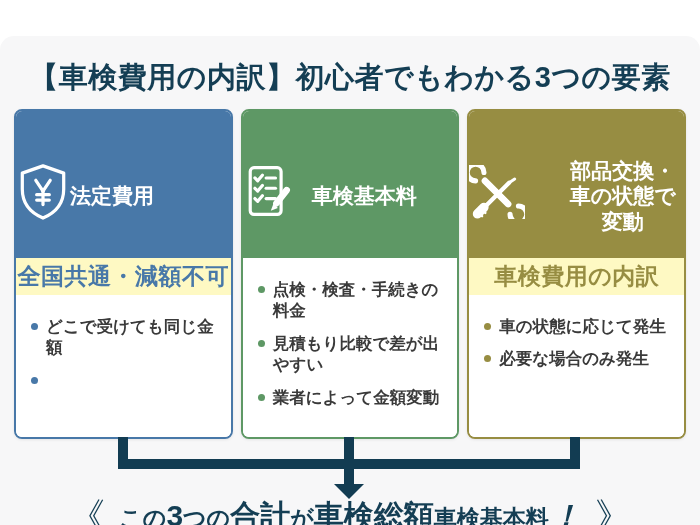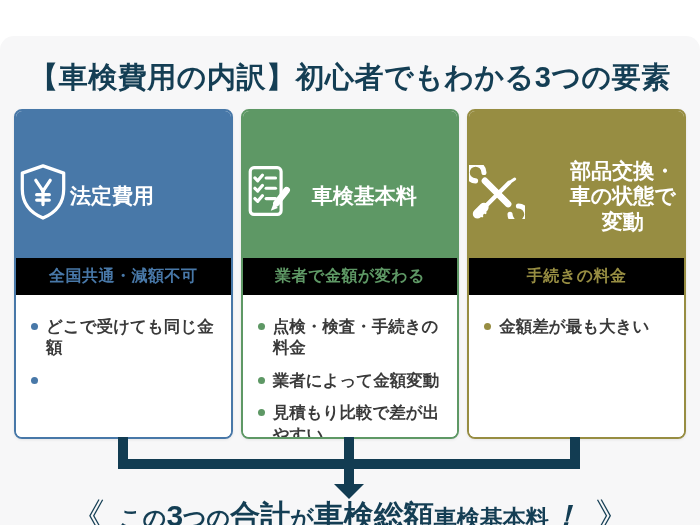--- a/index.html
+++ b/index.html
@@ -20,22 +20,22 @@
     box-shadow:0 1px 3px rgba(0,0,0,.08);
   }
   .card-header{
     height:147px;flex:none;color:#fff;display:flex;flex-direction:row;
     align-items:center;padding-top:14px;box-sizing:border-box;
   }
   .icon-box{height:62px;display:flex;align-items:center;justify-content:center;}
   .card-title{margin-top:9px;font-size:21px;font-weight:700;line-height:1.2;text-align:center;}
   .card-title span{display:block;}
   .badge{
-    height:37px;flex:none;background:#000000;display:flex;align-items:center;
-    justify-content:center;font-size:16px;font-weight:700;letter-spacing:.5px;
+    height:37px;flex:none;background:#fef9c3;display:flex;align-items:center;
+    justify-content:center;font-size:23px;font-weight:700;letter-spacing:.5px;
   }
   .card-body{flex:1;background:#fff;padding:21px 10px 0 15px;box-sizing:border-box;}
   .bullet{display:flex;gap:8px;margin-bottom:11px;font-size:16.5px;font-weight:700;color:#3a3a3a;line-height:1.3;}
   .dot{width:7px;height:7px;border-radius:50%;flex:none;margin-top:7px;}
 
   
   .c0{border-color:#4878a8;}
   .c0 .card-header{background:#4878a8;}
   .c0 .badge{color:#4878a8;}
   .c0 .dot{background:#4878a8;}
@@ -118,33 +118,32 @@
             <polyline points="12,38 15,41 20,35"></polyline>
             <line x1="24" y1="38" x2="34" y2="38"></line>
             <line x1="46" y1="29" x2="35" y2="43" stroke-width="7"></line>
             <polygon points="29,51 36.5,48 32,43" fill="#ffffff" stroke="none"></polygon>
           </svg>
         </div>
         <div class="card-title">
           <span>車検基本料</span>
         </div>
       </div>
-      <div class="badge">業者で金額が変わる</div>
       <div class="card-body">
         <div class="bullet">
           <span class="dot"></span>
           <span>点検・検査・手続きの料金</span>
         </div>
         <div class="bullet">
           <span class="dot"></span>
-          <span>業者によって金額変動</span>
+          <span>見積もり比較で差が出やすい</span>
         </div>
         <div class="bullet">
           <span class="dot"></span>
-          <span>見積もり比較で差が出やすい</span>
+          <span>業者によって金額変動</span>
         </div>
       </div>
     </div>
 
     <div class="card c2">
       <div class="card-header">
         <div class="icon-box">
           <svg width="56" height="54" viewBox="0 0 60 58" fill="none" stroke="#ffffff" stroke-linecap="round" stroke-linejoin="round">
             <path d="M7 17 A9 9 0 1 1 16 8" stroke-width="5.5"></path>
             <line x1="17" y1="17" x2="42" y2="42" stroke-width="7"></line>
@@ -154,25 +153,29 @@
             <line x1="11.5" y1="45.5" x2="17.5" y2="51.5" stroke-width="2.6"></line>
             <line x1="19" y1="43" x2="43" y2="19" stroke-width="4.6"></line>
             <line x1="43" y1="19" x2="49" y2="15" stroke-width="3.2"></line>
           </svg>
         </div>
         <div class="card-title">
           <span>部品交換・</span>
           <span>車の状態で変動</span>
         </div>
       </div>
-      <div class="badge">手続きの料金</div>
+      <div class="badge">車検費用の内訳</div>
       <div class="card-body">
         <div class="bullet">
           <span class="dot"></span>
-          <span>金額差が最も大きい</span>
+          <span>車の状態に応じて発生</span>
+        </div>
+        <div class="bullet">
+          <span class="dot"></span>
+          <span>必要な場合のみ発生</span>
         </div>
       </div>
     </div>
   </div>
 
   <div class="stub stub0"></div>
   <div class="stub stub1"></div>
   <div class="stub stub2"></div>
   <div class="hbar"></div>
   <div class="stem"></div>

